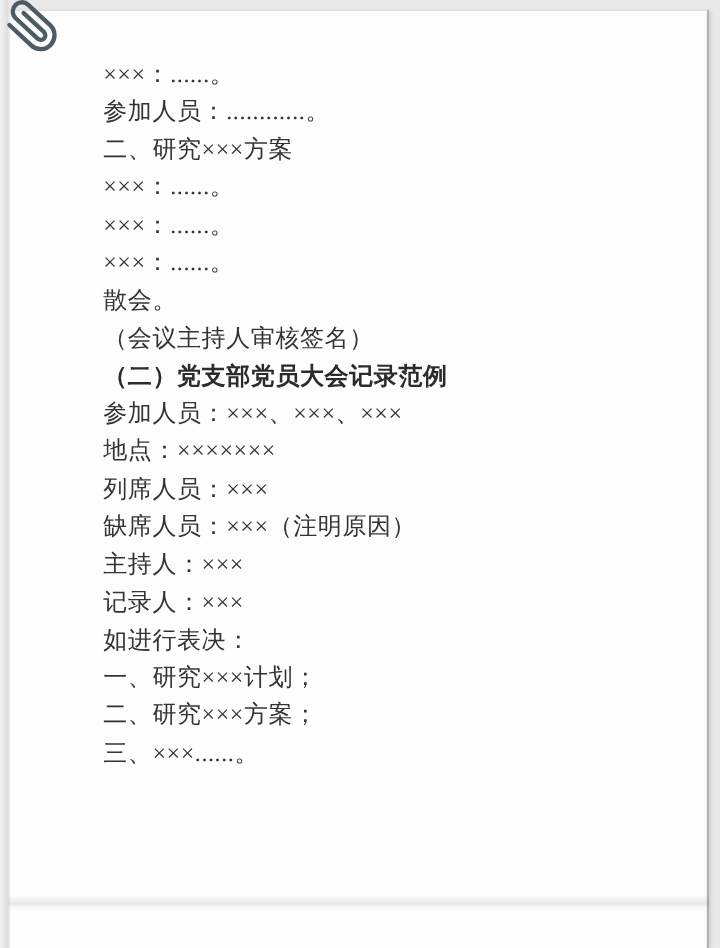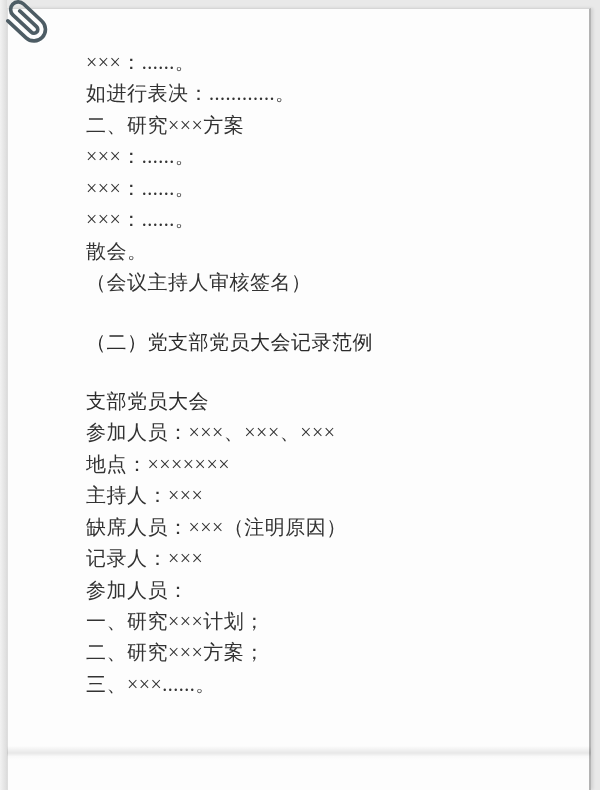--- a/index.html
+++ b/index.html
@@ -50,50 +50,49 @@
   .line {
     height: 31.45px;
     line-height: 31.45px;
     font-size: 20px;
     color: #333333;
     letter-spacing: 0.5px;
     white-space: nowrap;
     font-weight: 400;
   }
   .line.bold {
-    font-weight: 400;
+    font-weight: 700;
     color: #2b2b2b;
-    margin-top: 28px;
   }
 </style>
 </head>
 <body>
 
 <div class="stage">
 
   <div class="left-gutter"></div>
 
   <div class="paper">
     <div class="doc-body" id="doc-body">
         <div class="line">×××：......。</div>
-        <div class="line">如进行表决：............。</div>
+        <div class="line">参加人员：............。</div>
         <div class="line">二、研究×××方案</div>
         <div class="line">×××：......。</div>
         <div class="line">×××：......。</div>
         <div class="line">×××：......。</div>
         <div class="line">散会。</div>
         <div class="line">（会议主持人审核签名）</div>
         <div class="line bold">（二）党支部党员大会记录范例</div>
-        <div class="line bold">支部党员大会</div>
         <div class="line">参加人员：×××、×××、×××</div>
         <div class="line">地点：×××××××</div>
+        <div class="line">列席人员：×××</div>
+        <div class="line">缺席人员：×××（注明原因）</div>
         <div class="line">主持人：×××</div>
-        <div class="line">缺席人员：×××（注明原因）</div>
         <div class="line">记录人：×××</div>
-        <div class="line">参加人员：</div>
+        <div class="line">如进行表决：</div>
         <div class="line">一、研究×××计划；</div>
         <div class="line">二、研究×××方案；</div>
         <div class="line">三、×××......。</div>
       </div>
   </div>
 
   <div class="fold-band"></div>
 
   <svg class="paperclip" viewBox="0 0 24 24" fill="none" stroke-width="1.9" stroke-linecap="round" stroke-linejoin="round">
     <path d="M21.44 11.05l-9.19 9.19a6 6 0 0 1-8.49-8.49l9.19-9.19a4 4 0 0 1 5.66 5.66l-9.2 9.19a2 2 0 0 1-2.83-2.83l8.49-8.48" stroke="#4d5c64"></path>

